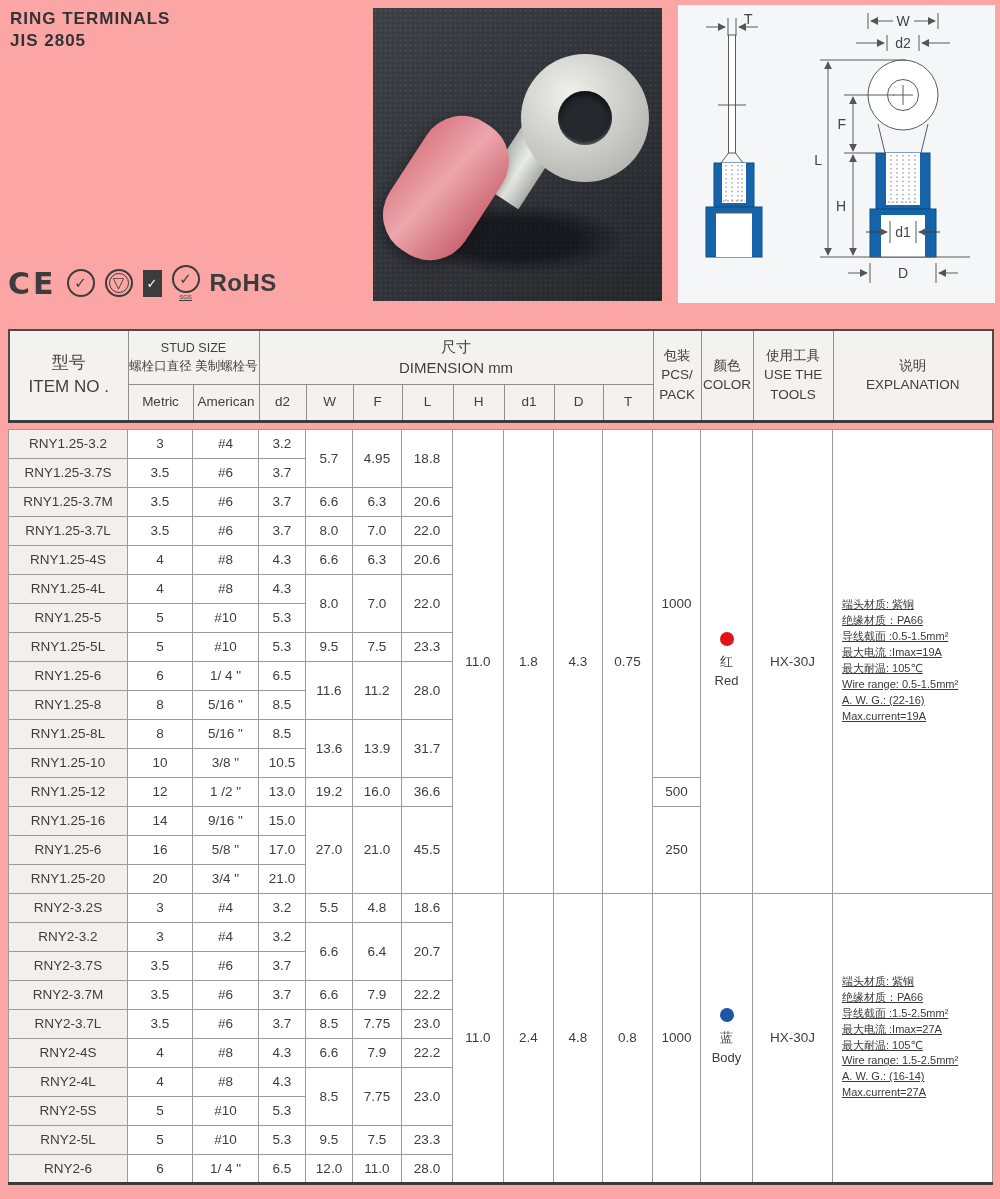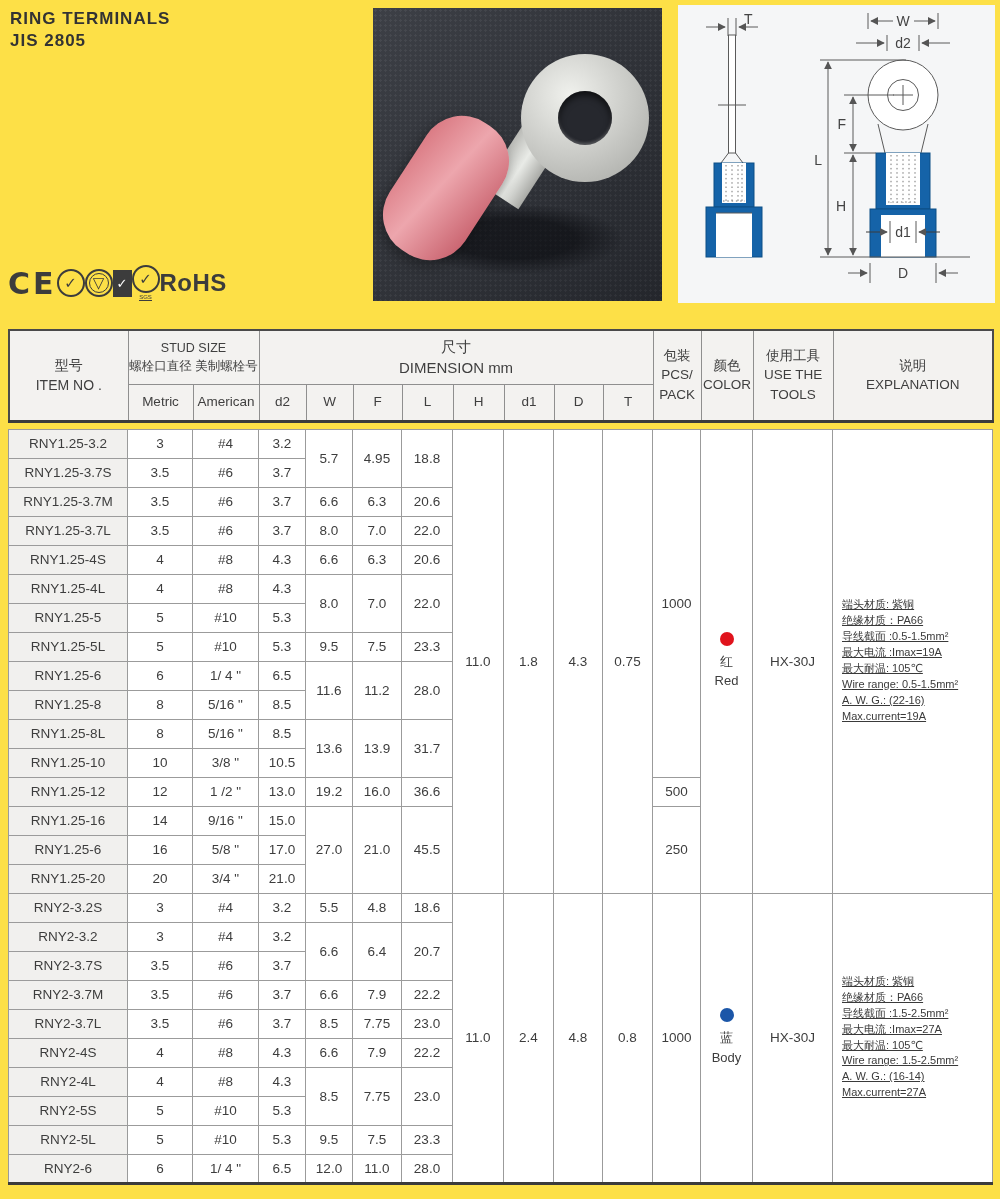--- a/index.html
+++ b/index.html
@@ -1,27 +1,27 @@
 <!DOCTYPE html>
 <html><head>
 <meta charset="utf-8">
 <style>
   * { box-sizing: border-box; margin: 0; padding: 0; }
   body { background:#fff; font-family:"Liberation Sans","DejaVu Sans",sans-serif; }
-  .page { position:relative; width:1000px; height:1199px; background:#fde047; color:#3f3f3f; overflow:hidden; }
+  .page { position:relative; width:1000px; height:1199px; background:#fca5a5; color:#3f3f3f; overflow:hidden; }
 
   
   .title-block { position:absolute; left:10px; top:8px; }
   .title-line { font-size:17px; font-weight:bold; color:#333; letter-spacing:1px; line-height:1.3; }
   .materials { position:absolute; left:10px; top:172px; }
   .mat-row { display:flex; align-items:center; margin-bottom:7px; }
   .bullet { width:8px; height:8px; border:2px solid #555; border-radius:50%; margin-right:8px; flex:0 0 auto; }
   .mat-heading { font-size:15px; color:#333; }
   .mat-item { font-size:13px; color:#3d3d3d; }
-  .certs { position:absolute; left:8px; top:262px; display:flex; align-items:center; gap:0; height:42px; }
+  .certs { position:absolute; left:8px; top:262px; display:flex; align-items:center; gap:10px; height:42px; }
   .ce-mark { font-size:30px; font-weight:bold; color:#3c3c3c; letter-spacing:3px; font-family:"DejaVu Sans",sans-serif; }
   .badge { width:28px; height:28px; border:2.5px solid #3c3c3c; border-radius:50%; display:flex; align-items:center; justify-content:center; font-weight:bold; font-size:15px; color:#3c3c3c; position:relative; }
   .badge.dbl::before { content:""; position:absolute; inset:2px; border:1px solid #3c3c3c; border-radius:50%; }
   .badge-sq { width:19px; height:27px; background:#3c3c3c; color:#fff; display:flex; align-items:center; justify-content:center; font-size:13px; font-weight:bold; }
   .sgs-wrap { display:flex; flex-direction:column; align-items:center; }
   .sgs-txt { font-size:6px; color:#3c3c3c; border-bottom:1px solid #3c3c3c; margin-top:1px; }
   .rohs { font-size:24px; font-weight:bold; color:#3c3c3c; letter-spacing:.5px; }
 
   
   .photo { position:absolute; left:373px; top:8px; width:289px; height:293px; background-color:#2e3138;
@@ -49,21 +49,21 @@
   .dg-label { font-size:14px; fill:#444; font-family:"Liberation Sans","DejaVu Sans",sans-serif; }
 
   
   .tbl-wrap { position:absolute; left:8px; top:329px; width:984px; }
   table { border-collapse:collapse; table-layout:fixed; width:984px; }
   .head-table { border:2px solid #4a4a4a; border-bottom:3px solid #3b3b3b; margin-bottom:6px; }
   .head-table th { border:1px solid #8f8f8f; background:#f3f2f0; font-weight:normal; color:#3f3f3f;
                    text-align:center; vertical-align:middle; white-space:pre-line; line-height:1.45; }
   .h1 th { height:54px; }
   .h2 th { height:37px; font-size:13.5px; }
-  th.item-h { font-size:14px; }
+  th.item-h { font-size:17px; }
   th.stud-h { font-size:12.5px; line-height:1.5; }
   th.dim-h  { font-size:15px; }
   th.mid-h  { font-size:13.5px; }
   .body-table { border:1px solid #8f8f8f; border-bottom:3px solid #3b3b3b; }
   .body-table td { border:1px solid #9b9b9b; height:29px; text-align:center; vertical-align:middle;
                    font-size:13.5px; color:#3d3d3d; background:#fff; }
   .body-table td.item { background:#f1f0ee; }
   .body-table td.colorcell .dot { display:inline-block; width:14px; height:14px; border-radius:50%; margin-bottom:3px; }
   .body-table td.colorcell div { font-size:13px; line-height:1.5; }
   .body-table td.explain { text-align:left; padding:6px 4px 6px 9px; font-size:11px; line-height:1.45; color:#3a3a3a;text-decoration:underline; }

